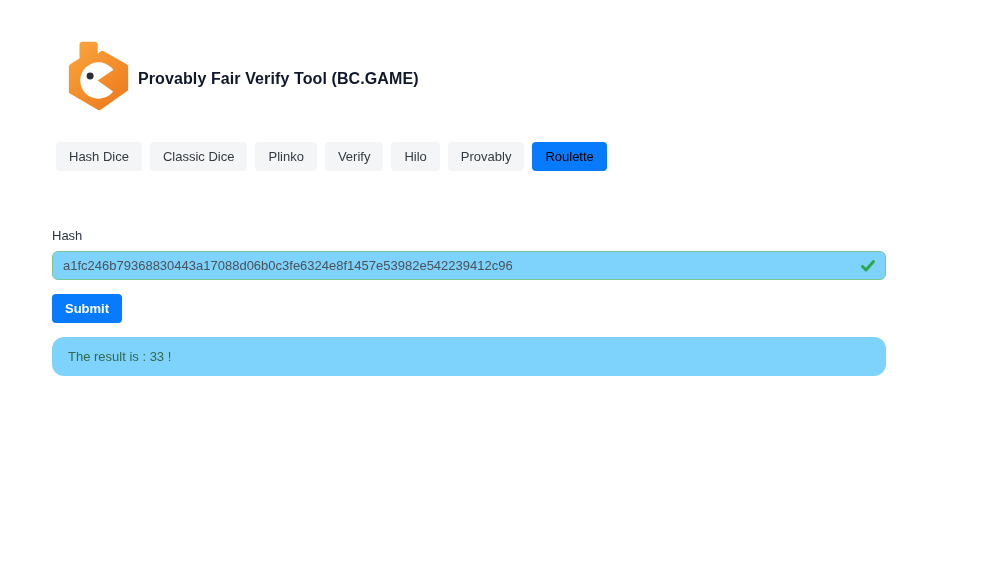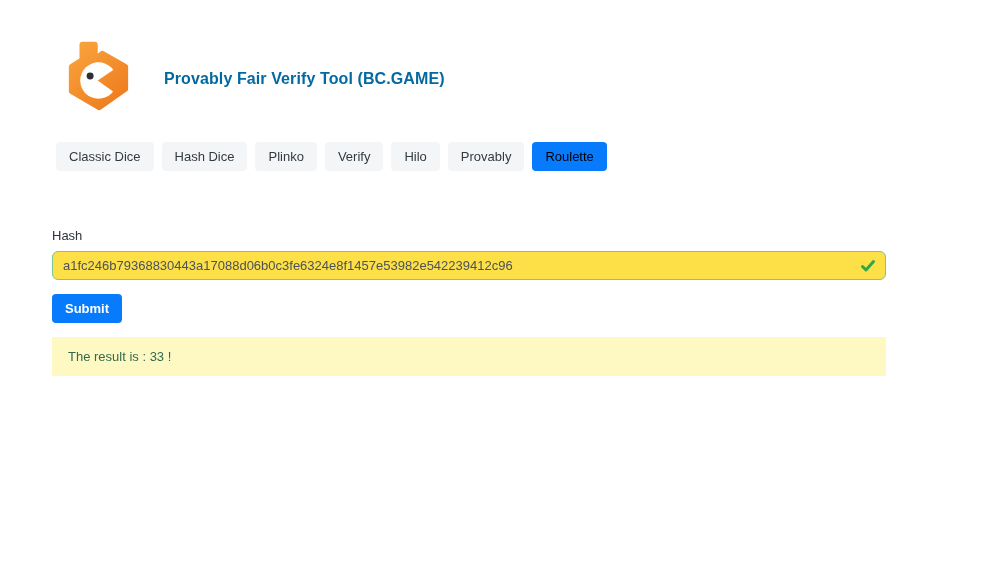--- a/index.html
+++ b/index.html
@@ -27,24 +27,23 @@
     padding-top: 28px;
   }
   .logo {
     width: 76px;
     height: 102px;
     margin-left: 10px;
     flex: 0 0 auto;
   }
   .logo svg { width: 100%; height: 100%; display: block; }
   .page-title {
-    margin-left: 26px;
     font-size: 16px;
     font-weight: 700;
-    color: #0369a1;
+    color: #0f172a;
     letter-spacing: 0.1px;
   }
   
   .tabs {
     display: flex;
     gap: 8px;
     margin-top: 12px;
     margin-left: 4px;
   }
   .tab {
@@ -78,21 +77,21 @@
     box-sizing: border-box;
     width: 100%;
     height: 29px;
     border: 1px solid #79c894;
     border-radius: 6px;
     padding: 0 34px 0 10px;
     font-family: "Liberation Sans", sans-serif;
     font-size: 13px;
     color: #4b5259;
     outline: none;
-    background: #fde047;
+    background: #7dd3fc;
   }
   .valid-check {
     position: absolute;
     right: 10px;
     top: 50%;
     transform: translateY(-50%);
     width: 16px;
     height: 16px;
     pointer-events: none;
   }
@@ -104,23 +103,23 @@
     font-family: "Liberation Sans", sans-serif;
     font-size: 13px;
     line-height: 1;
     padding: 8px 13px;
     border-radius: 4px;
     cursor: pointer;
     font-weight: bold;
   }
   .result-alert {
     margin-top: 14px;
-    background: #fef9c3;
+    background: #7dd3fc;
     color: #33694c;
-    border-radius: 0;
+    border-radius: 12px;
     padding: 12px 16px;
     font-size: 13px;
     box-sizing: border-box;
     width: 100%;
   }
 </style>
 </head>
 <body>
 
 <div class="page">
@@ -138,22 +137,22 @@
           <path d="M 27 10 L 43 10 L 43 30 L 53 22 L 83 39 L 83 68 L 49 92 L 13 71 L 13 39 L 27 30 Z" fill="url(#lg)" stroke="url(#lg)" stroke-width="8" stroke-linejoin="round"></path>
           <circle cx="48" cy="57" r="24" fill="#ffffff"></circle>
           <path d="M 47 57 L 75 38 L 75 77 Z" fill="url(#lg)"></path>
           <circle cx="37" cy="51" r="4.6" fill="#2e2e33"></circle>
         </svg>
       </div>
       <div class="page-title">Provably Fair Verify Tool (BC.GAME)</div>
     </div>
 
     <div class="tabs">
+      <button class="tab">Hash Dice</button>
       <button class="tab">Classic Dice</button>
-      <button class="tab">Hash Dice</button>
       <button class="tab">Plinko</button>
       <button class="tab">Verify</button>
       <button class="tab">Hilo</button>
       <button class="tab">Provably</button>
       <button class="tab active">Roulette</button>
     </div>
 
     <div class="hash-label">Hash</div>
 
     <div class="input-wrap">

